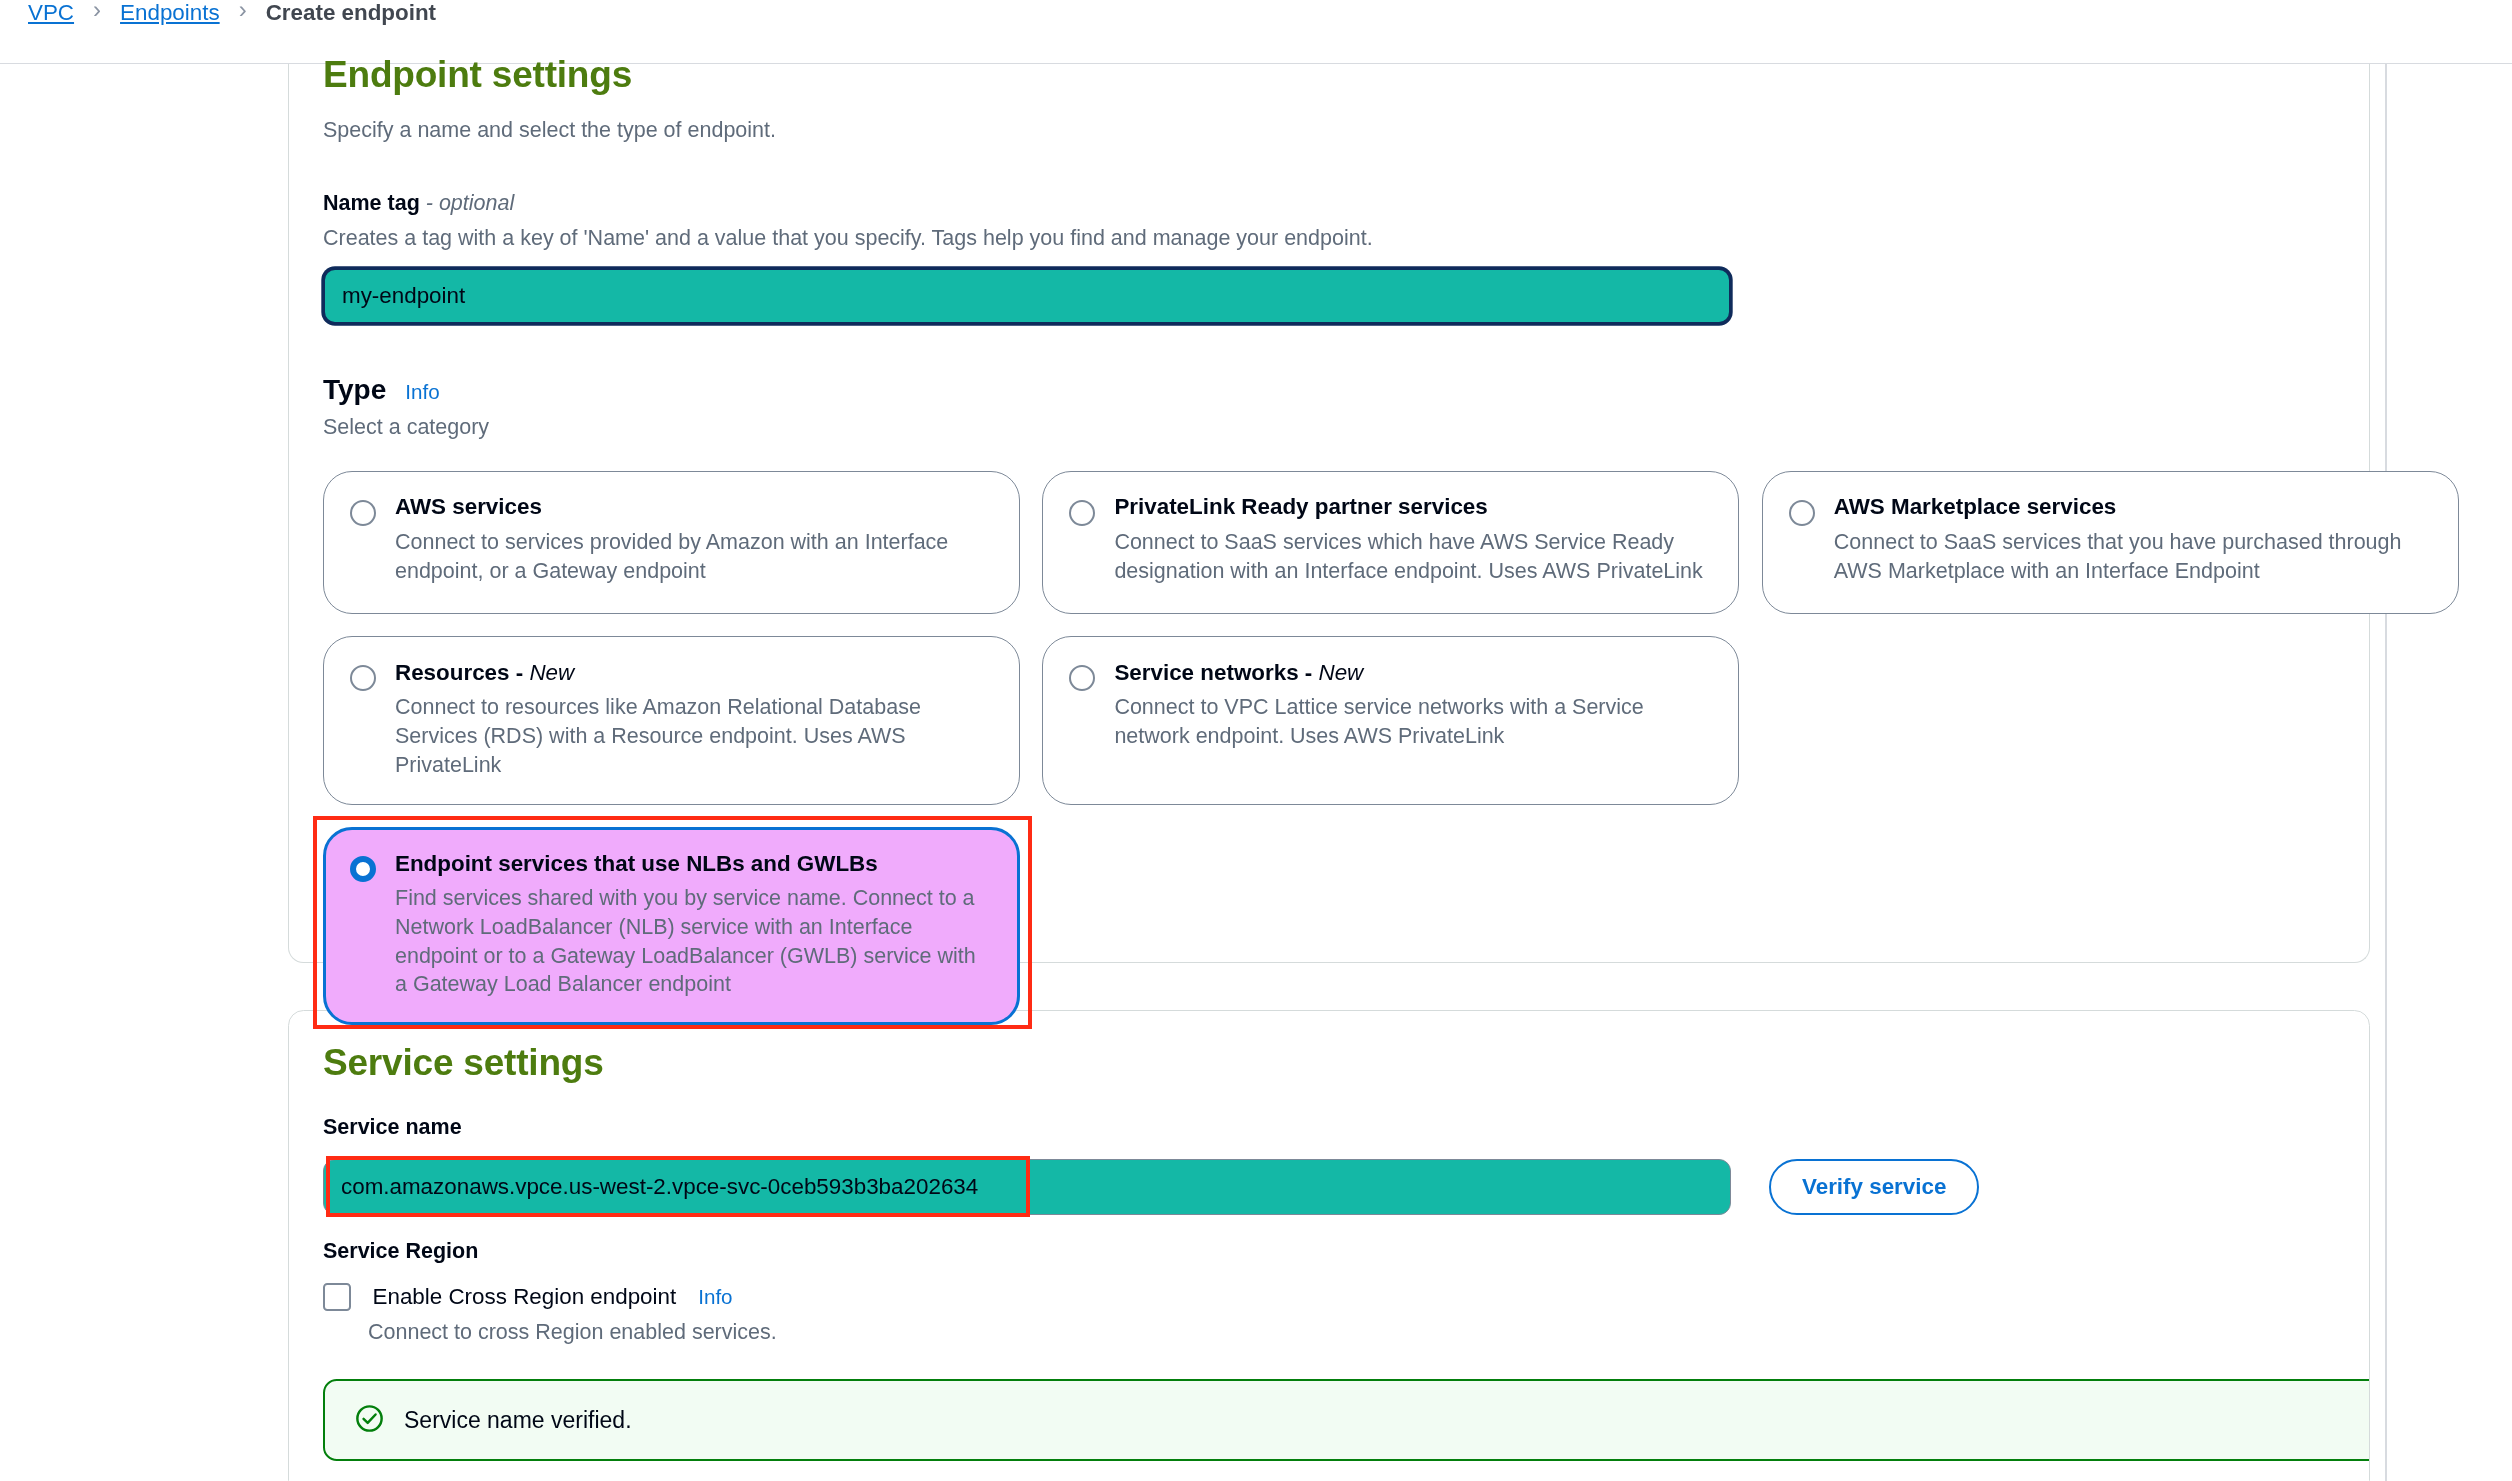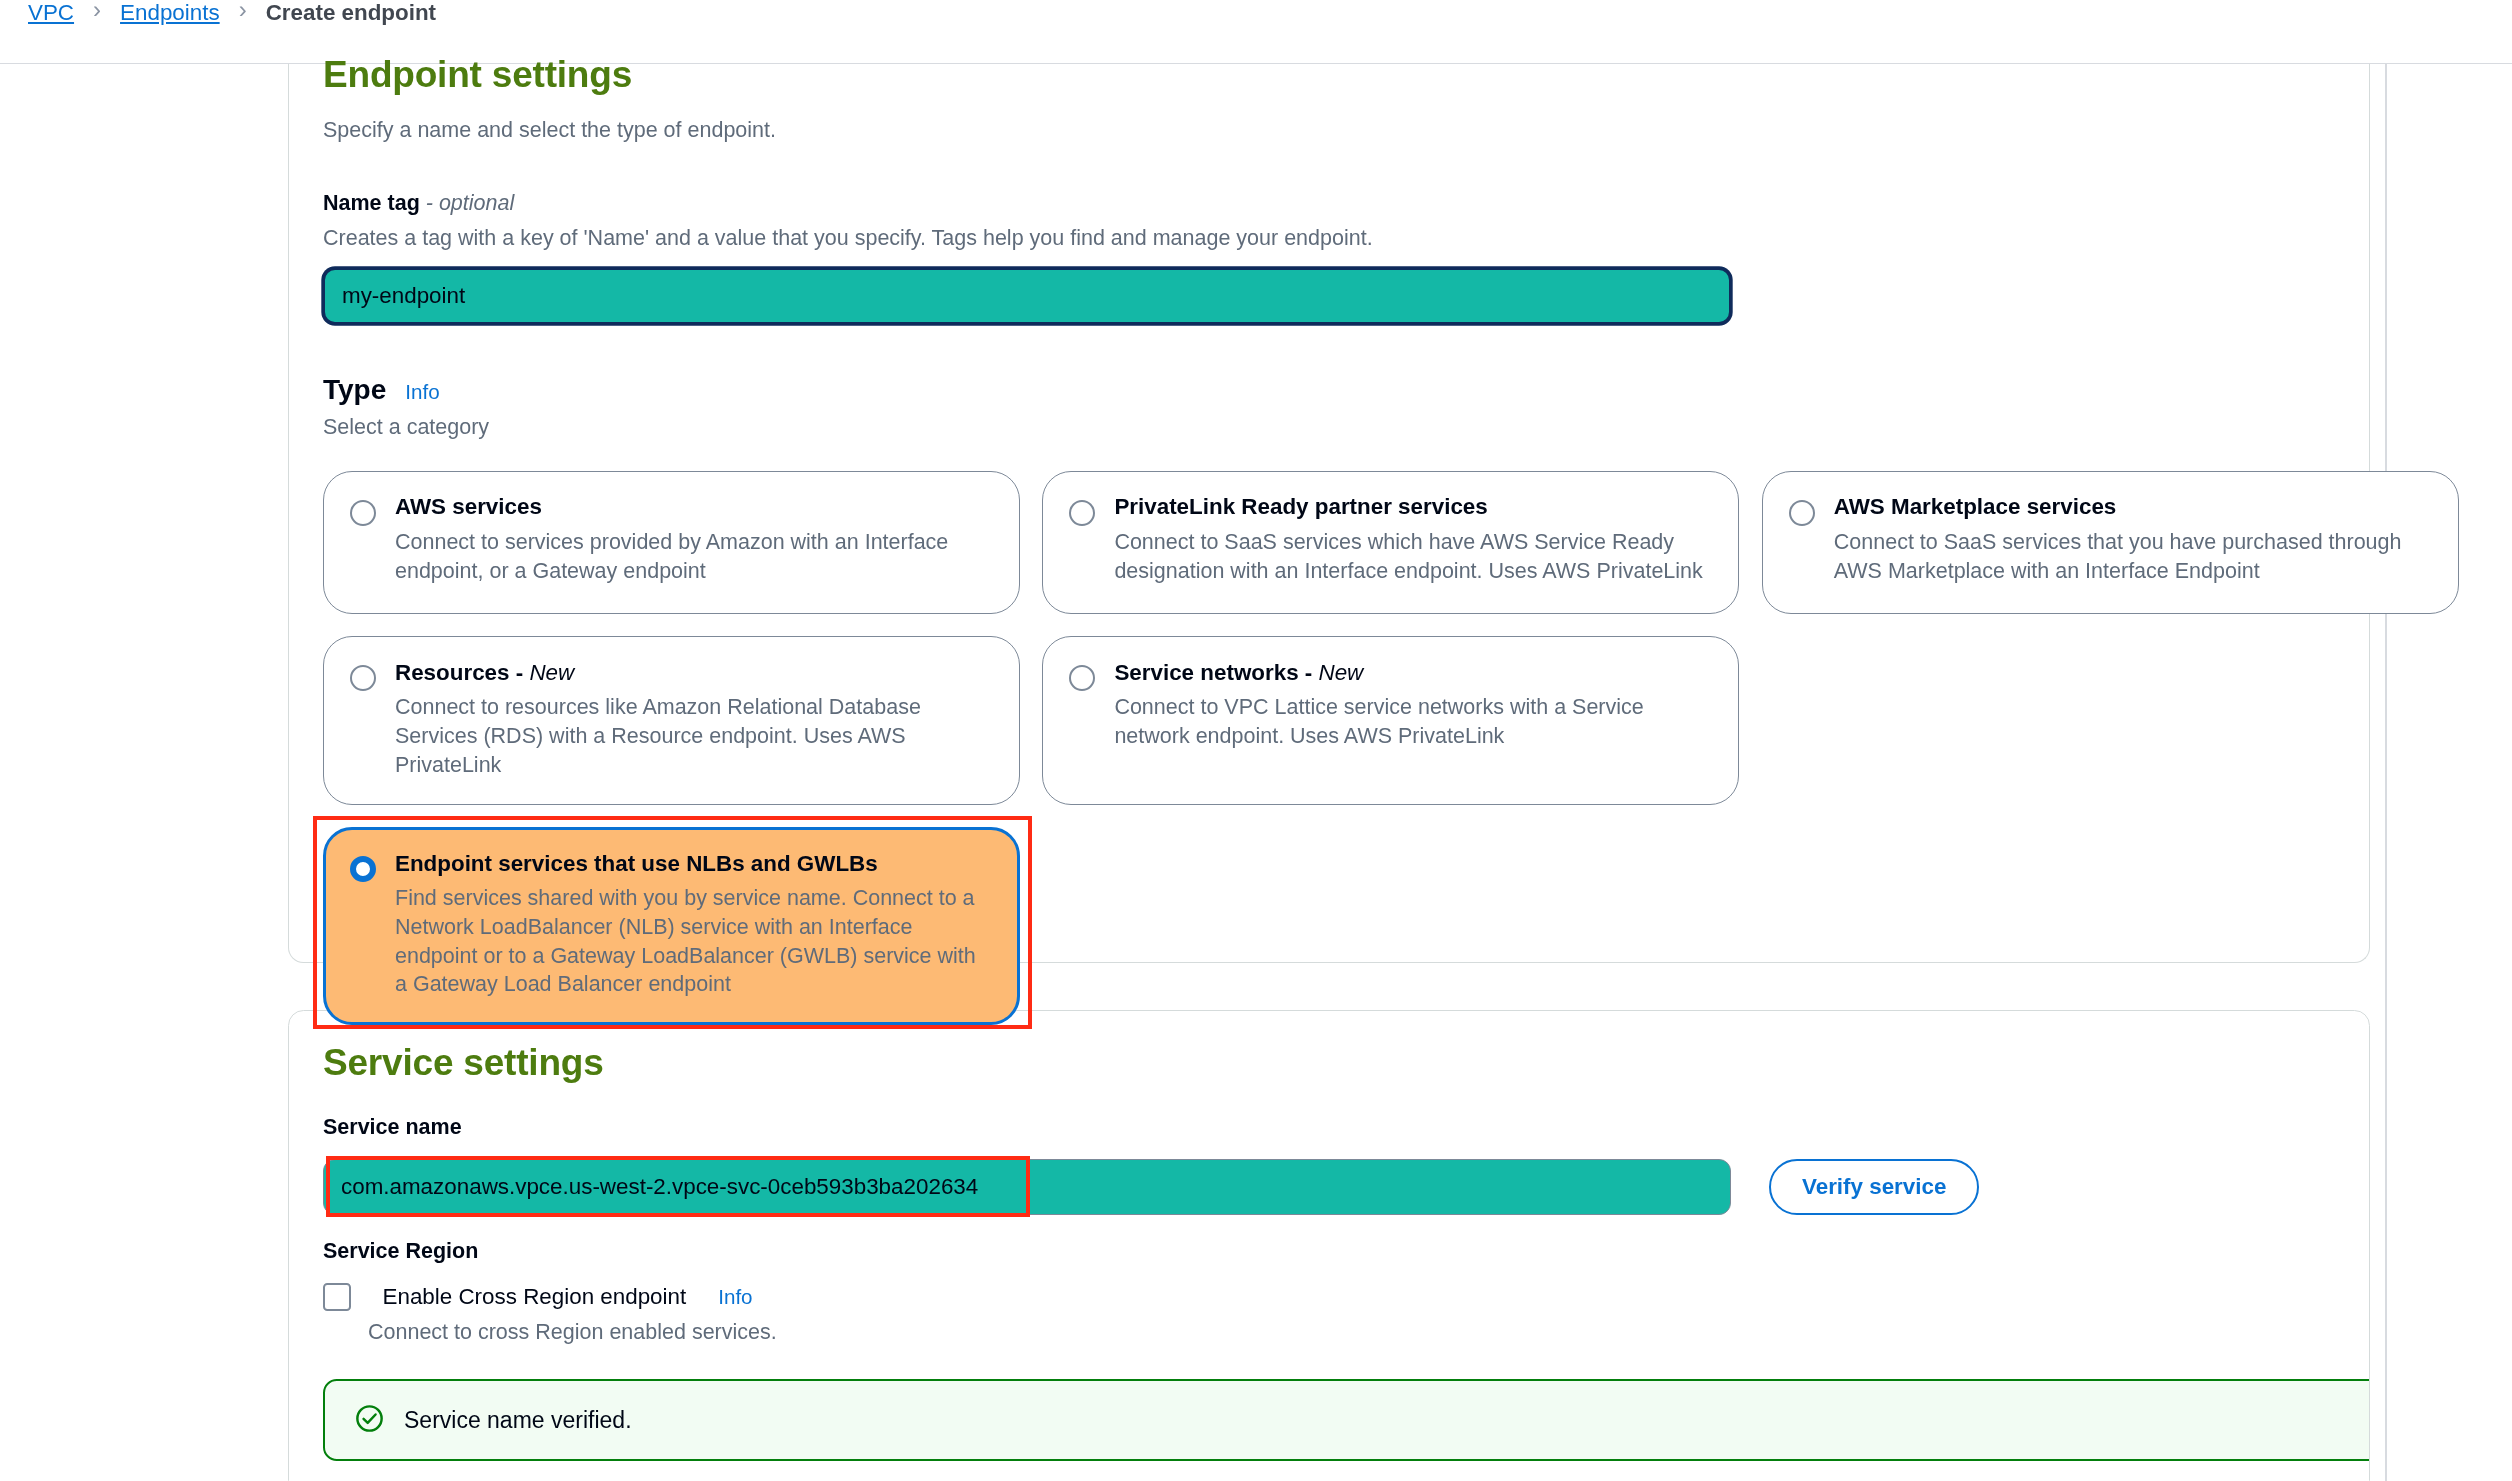--- a/index.html
+++ b/index.html
@@ -182,21 +182,21 @@
     box-sizing: border-box;
     padding: 22.4px 26px 24px 26px;
     display: flex;
     gap: 19px;
     align-items: flex-start;
     cursor: pointer;
   }
   .card--tall { min-height: 143px; }
   .card--selected {
     border: 3.4px solid #0972d3;
-    background: #fdba74;
+    background: #f0abfc;
     padding: 20.6px 24px 22.4px 24px;
   }
   .radio {
     width: 26px;
     height: 26px;
     border-radius: 50%;
     border: 2.6px solid #7d8998;
     box-sizing: border-box;
     flex: 0 0 auto;
     margin-top: 5.2px;
@@ -272,21 +272,21 @@
     cursor: pointer;
     white-space: nowrap;
     display: flex;
     align-items: center;
   }
 
   .checkbox-row {
     margin-top: 19px;
     display: flex;
     align-items: center;
-    gap: 32px;
+    gap: 22px;
   }
   .checkbox {
     width: 27.5px;
     height: 27.5px;
     border: 2.6px solid #7d8998;
     border-radius: 4.3px;
     background: #ffffff;
     box-sizing: border-box;
     flex: 0 0 auto;
     cursor: pointer;

